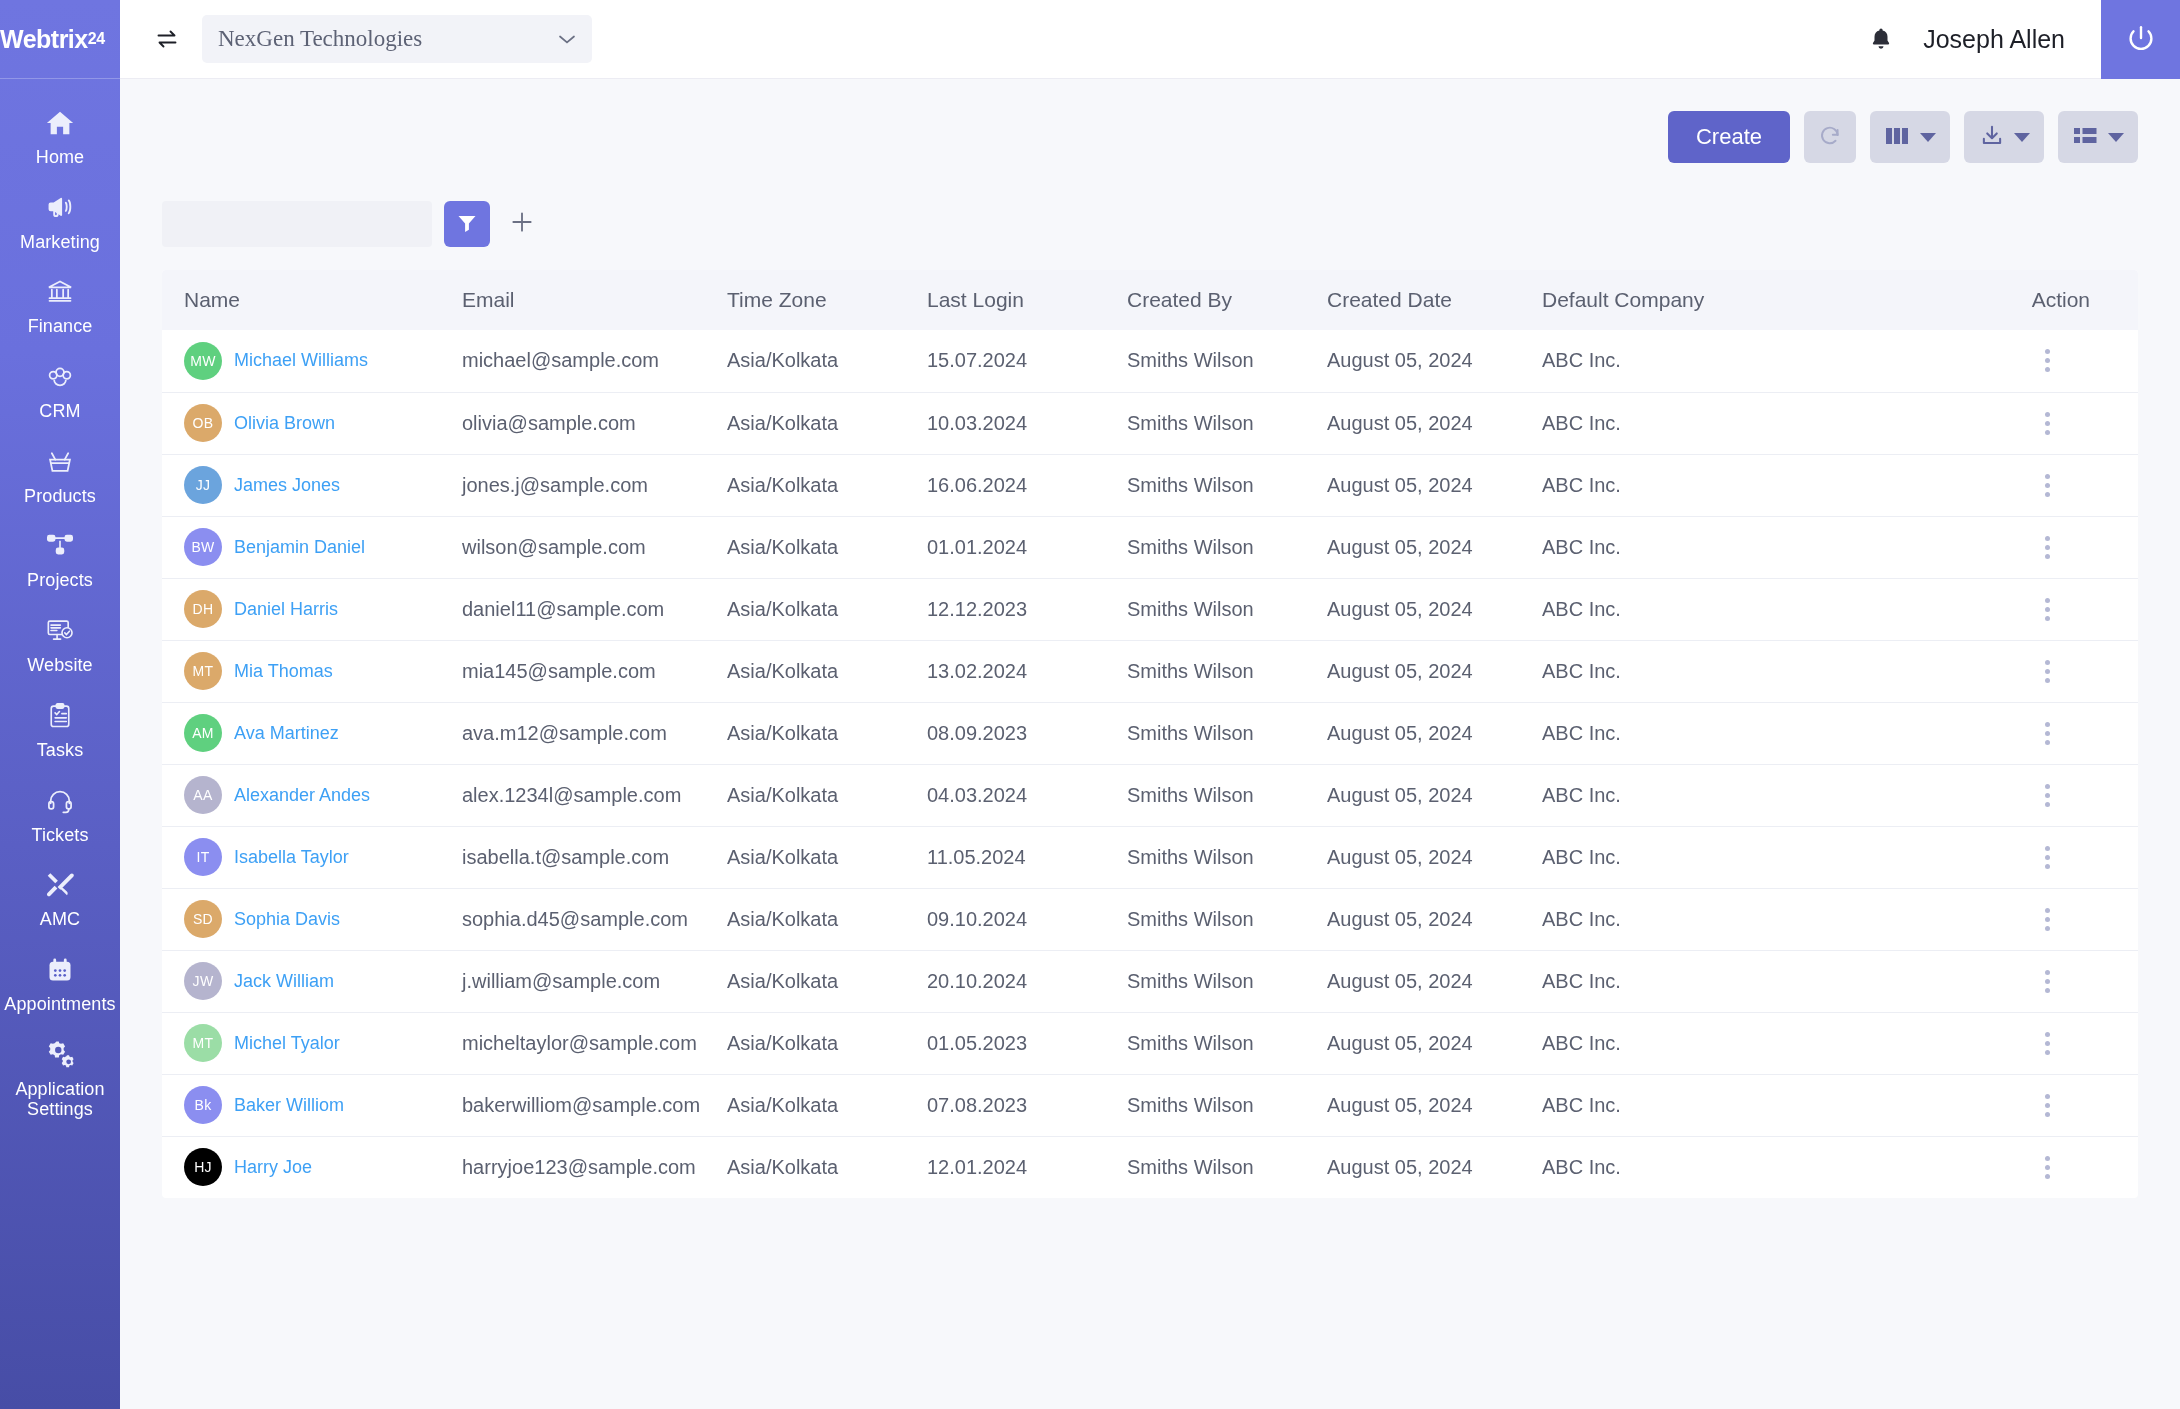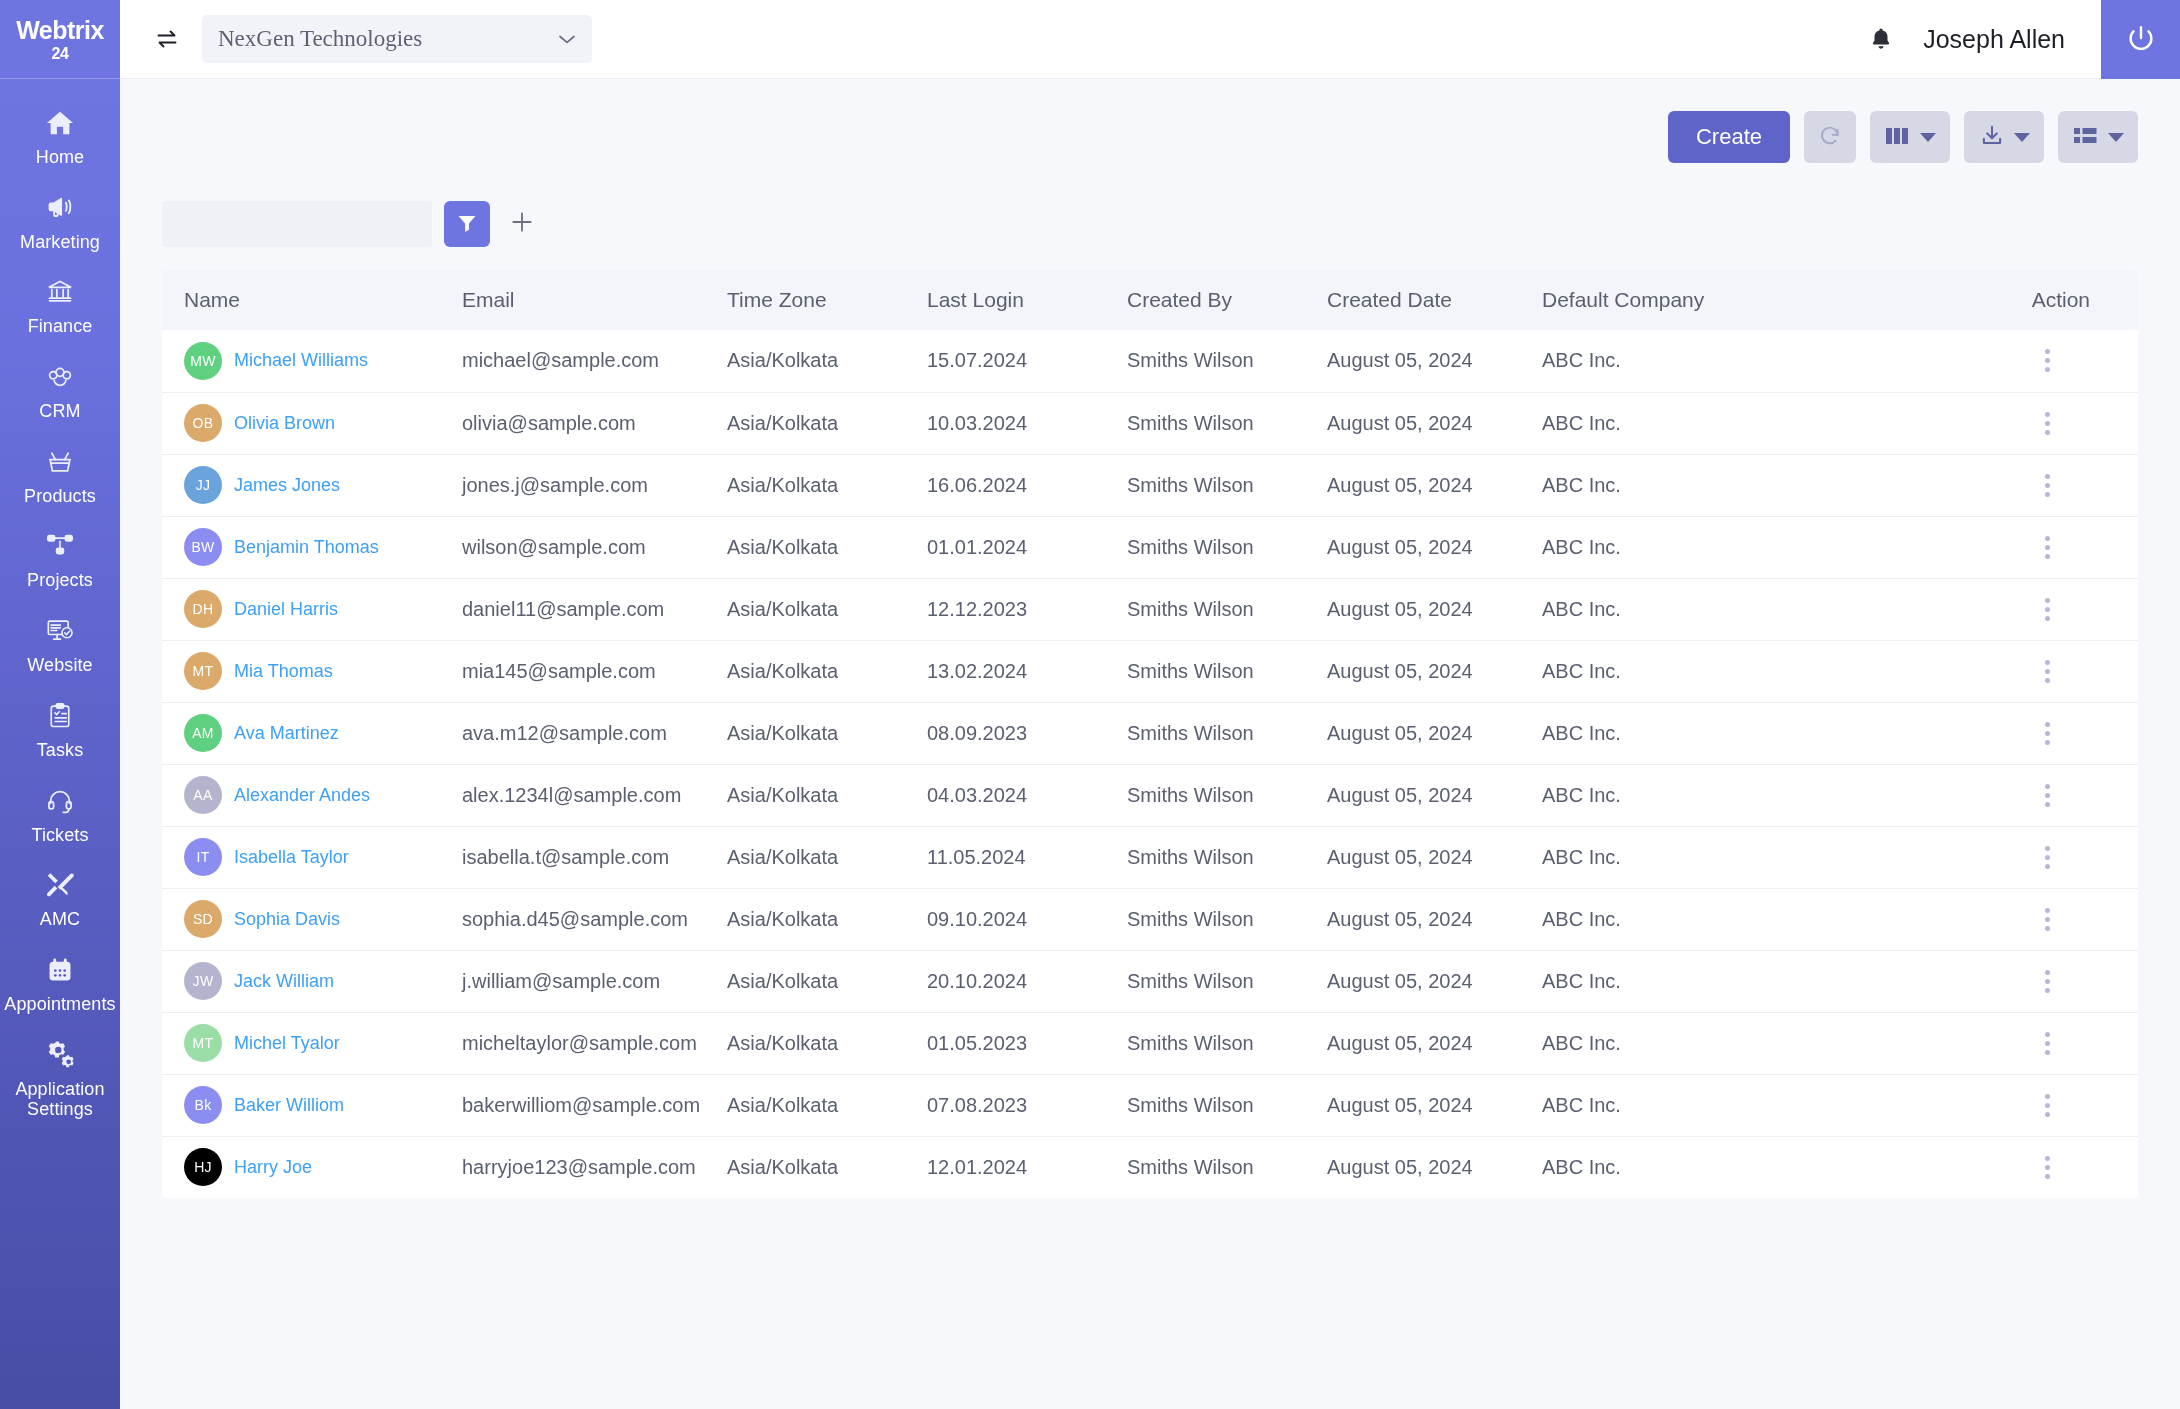--- a/index.html
+++ b/index.html
@@ -13,26 +13,25 @@
 
   
   .sidebar {
     width: 120px; min-width: 120px; height: 1409px;
     background: linear-gradient(180deg, #6f75e0 0%, #6a70dd 25%, #5a5fc4 60%, #474da6 100%);
     display: flex; flex-direction: column; align-items: center;
     color: #fff;
   }
   .brand {
     height: 79px; width: 120px;
-    display: flex; align-items: center; justify-content: center;
+    display: flex; align-items: center; 
     font-size: 25px; font-weight: bold; letter-spacing: -0.5px;
     color: #ffffff;
     border-bottom: 1px solid rgba(255,255,255,.25);
     white-space: nowrap;
-    flex-direction: column;
   }
   .brand .w2 { font-size: 16px; vertical-align: baseline; }
   .nav { display: flex; flex-direction: column; align-items: center; width: 120px; padding-top: 16px; }
   .nav-item {
     width: 120px; padding: 11px 4px 12px 4px;
     display: flex; flex-direction: column; align-items: center; gap: 7px;
     cursor: pointer;
     justify-content: space-between;
   }
   .nav-item .ico { width: 38px; height: 34px; display: flex; align-items: center; justify-content: center; }
@@ -497,21 +496,21 @@
                   </span>
                 </span>
               </td>
             </tr>
             <tr>
               <td class="c-name">
                 <span class="namecell">
                   <span class="avatar" style="background:#8b8ef0">
                     <span>BW</span>
                   </span>
-                  <span class="uname">Benjamin Thomas</span>
+                  <span class="uname">Benjamin Daniel</span>
                 </span>
               </td>
               <td>wilson@sample.com</td>
               <td>Asia/Kolkata</td>
               <td>01.01.2024</td>
               <td>Smiths Wilson</td>
               <td>August 05, 2024</td>
               <td>ABC Inc.</td>
               <td class="c-action">
                 <span class="dots-wrap">

